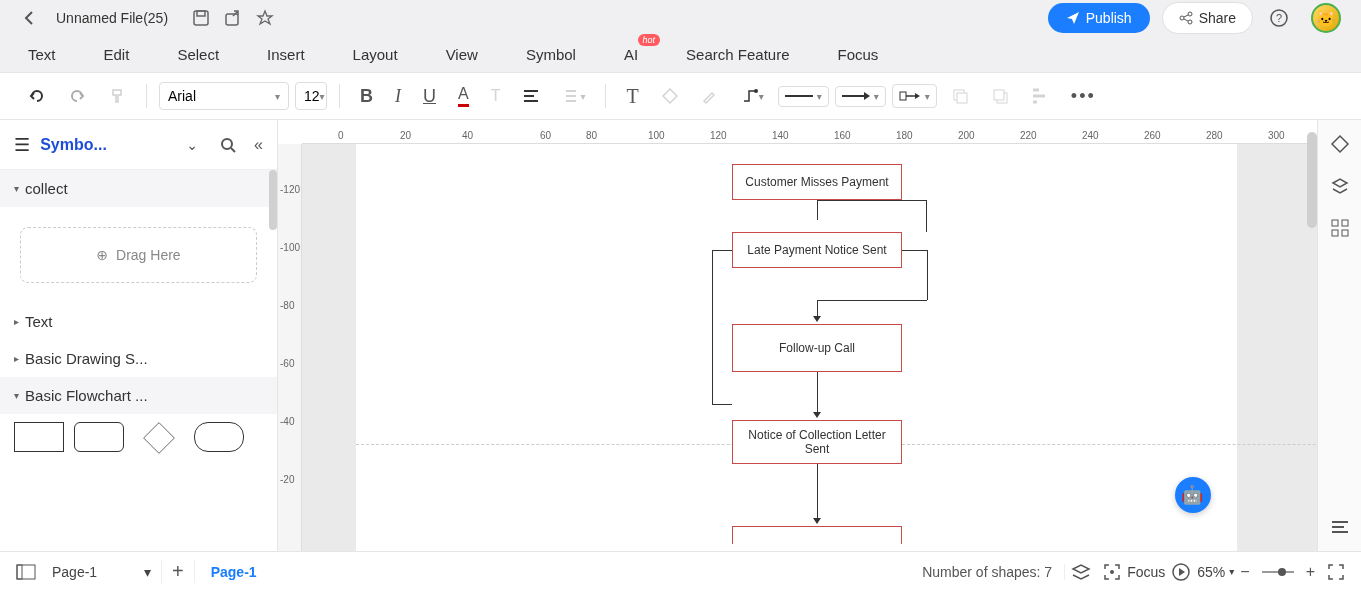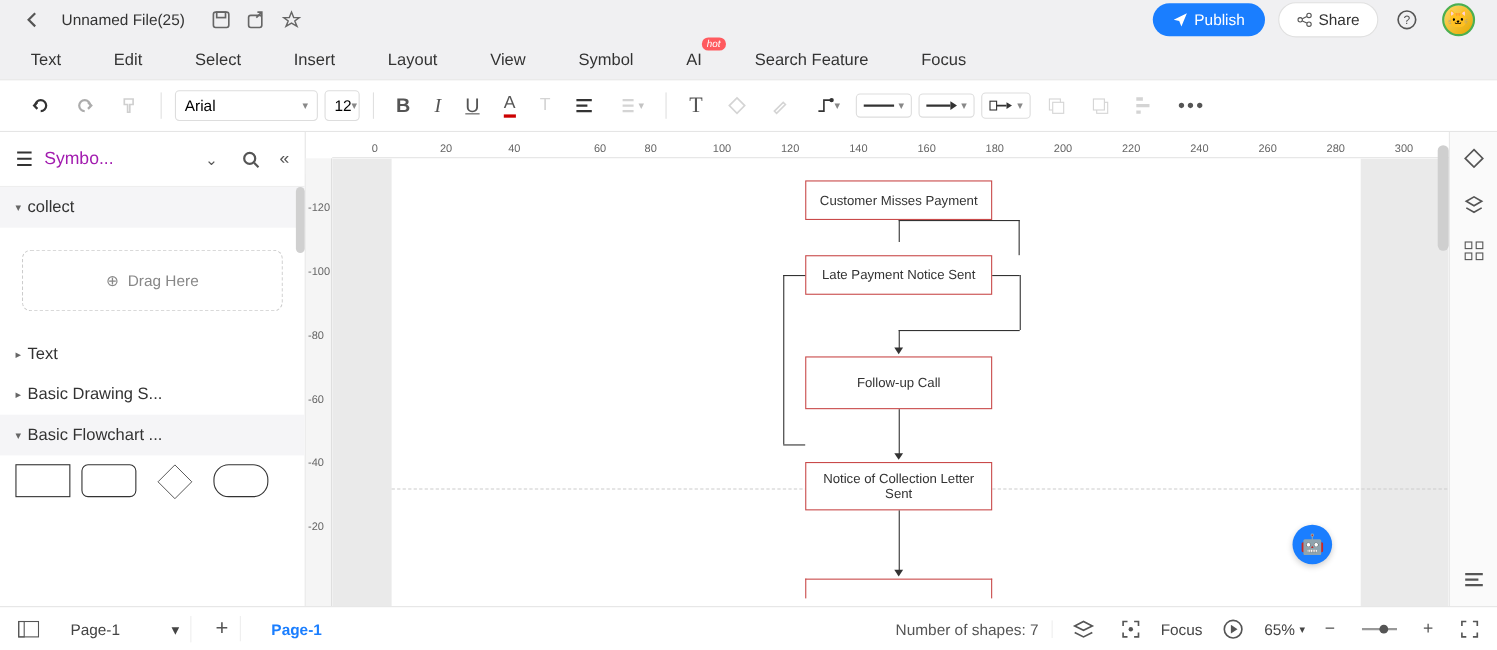--- a/index.html
+++ b/index.html
@@ -21,21 +21,21 @@
 .toolbar .tb-btn { background: none; border: none; padding: 6px 8px; cursor: pointer; color: #555; font-size: 16px; display: flex; align-items: center; }
 .toolbar .tb-sep { width: 1px; height: 24px; background: #e0e0e0; margin: 0 6px; }
 .toolbar .font-select { border: 1px solid #ddd; border-radius: 4px; padding: 5px 8px; font-size: 14px; min-width: 130px; display: flex; justify-content: space-between; align-items: center; cursor: pointer; background: #fff; }
 .toolbar .size-select { border: 1px solid #ddd; border-radius: 4px; padding: 5px 8px; font-size: 14px; width: 32px; display: flex; justify-content: space-between; align-items: center; cursor: pointer; background: #fff; }
 .toolbar .caret { font-size: 10px; color: #888; }
 .toolbar .arrow-select { border: 1px solid #ddd; border-radius: 4px; padding: 4px 6px; display: flex; align-items: center; gap: 4px; cursor: pointer; min-width: 44px; }
 .main-area { flex: 1; display: flex; overflow: hidden; background: #fff; }
 .sidebar { width: 278px; background: #fff; border-right: 1px solid #e5e5e5; display: flex; flex-direction: column; position: relative; }
 .sidebar-header { height: 50px; display: flex; align-items: center; padding: 0 14px; gap: 10px; border-bottom: 1px solid #eee; }
 .sidebar-header .lib-icon { font-size: 18px; color: #333; }
-.sidebar-header .lib-title { font-weight: normal; font-size: 16px; color: #a21caf; flex: 1; white-space: nowrap; overflow: hidden; text-overflow: ellipsis; }
+.sidebar-header .lib-title { font-weight: bold; font-size: 16px; color: #1d4ed8; flex: 1; white-space: nowrap; overflow: hidden; text-overflow: ellipsis; }
 .sidebar-header .lib-caret { font-size: 14px; color: #555; cursor: pointer; }
 .sidebar-header .lib-search { font-size: 16px; color: #555; cursor: pointer; margin-left: 12px; }
 .sidebar-header .lib-collapse { font-size: 16px; color: #555; cursor: pointer; margin-left: 8px; }
 .panel-scroll { flex: 1; overflow-y: auto; }
 .panel-section { padding: 10px 14px; }
 .panel-section .section-title { font-size: 15px; color: #333; cursor: pointer; display: flex; align-items: center; gap: 6px; }
 .panel-section .section-title .sec-caret { font-size: 10px; color: #666; }
 .section-bg { background: #f5f5f7; }
 .drag-box { margin: 20px; border: 1px dashed #ccc; border-radius: 8px; height: 56px; display: flex; align-items: center; justify-content: center; gap: 8px; color: #888; font-size: 14px; }
 .shapes-row { display: flex; gap: 10px; padding: 8px 14px; }
@@ -53,21 +53,21 @@
 .canvas .gray-strip { position: absolute; left: 0; top: 0; width: 54px; height: 100%; background: #eaeaea; }
 .canvas .gray-strip-right { position: absolute; right: 0; top: 0; width: 80px; height: 100%; background: #eaeaea; }
 .node { position: absolute; border: 1px solid #c94a4a; background: #fff; display: flex; align-items: center; justify-content: center; font-size: 12px; color: #333; text-align: center; padding: 4px 8px; }
 .flow-line { position: absolute; background: #333; }
 .arrow-head { position: absolute; width: 0; height: 0; border-left: 4px solid transparent; border-right: 4px solid transparent; border-top: 6px solid #333; }
 .right-tools { width: 44px; background: #fafafa; border-left: 1px solid #e5e5e5; display: flex; flex-direction: column; align-items: center; padding-top: 14px; gap: 22px; }
 .right-tools .rt-btn { font-size: 18px; color: #555; cursor: pointer; }
 .scroll-v { position: absolute; right: 44px; top: 132px; width: 10px; height: 96px; background: #cfcfcf; border-radius: 5px; }
 .scroll-h { height: 14px; display: flex; align-items: center; padding-left: 300px; padding-right: 50px; background: #fafafa; }
 .scroll-h .thumb { width: 300px; height: 8px; background: #cfcfcf; border-radius: 4px; margin-left: 200px; }
-.statusbar { height: 40px; background: #fff; border-top: 1px solid #e5e5e5; display: flex; align-items: center; padding: 0 10px; gap: 12px; font-size: 14px; color: #444; }
+.statusbar { height: 40px; background: #fff; border-top: 1px solid #e5e5e5; display: flex; align-items: center; padding: 0 10px; font-size: 14px; color: #444; }
 .statusbar .page-tab-select { display: flex; align-items: center; gap: 6px; padding: 4px 10px; cursor: pointer; min-width: 120px; border-right: 1px solid #eee; }
 .statusbar .add-page { font-size: 20px; color: #555; cursor: pointer; padding: 0 10px; border-right: 1px solid #eee; }
 .statusbar .active-page { color: #1a7eff; font-weight: bold; padding: 0 16px; }
 .statusbar .spacer { flex: 1; }
 .statusbar .shape-count { color: #555; padding: 0 12px; border-right: 1px solid #eee; }
 .statusbar .sb-btn { font-size: 16px; color: #555; cursor: pointer; padding: 0 6px; }
 .statusbar .zoom { display: flex; align-items: center; gap: 4px; }
 .statusbar .zoom .caret { font-size: 10px; }
 .chat-bubble { position: absolute; right: 150px; bottom: 78px; width: 36px; height: 36px; border-radius: 50%; background: #1a7eff; display: flex; align-items: center; justify-content: center; color: #fff; font-size: 18px; cursor: pointer; box-shadow: 0 2px 6px rgba(0,0,0,0.2); }
 svg { display: block; }

